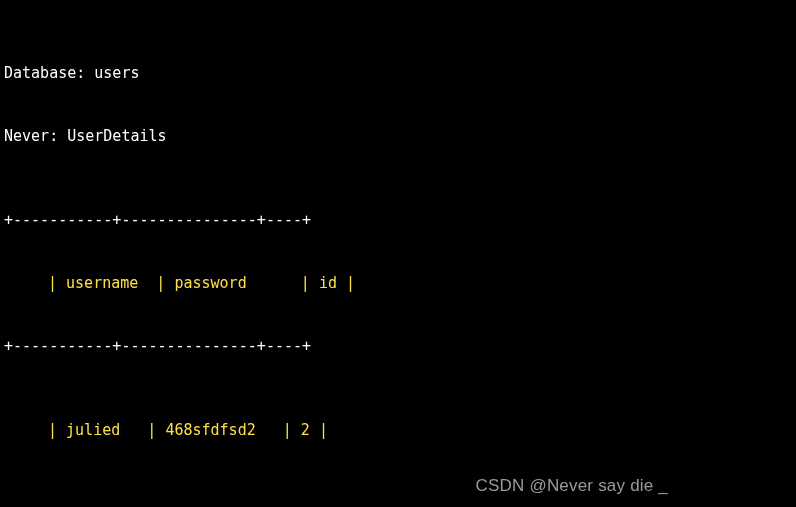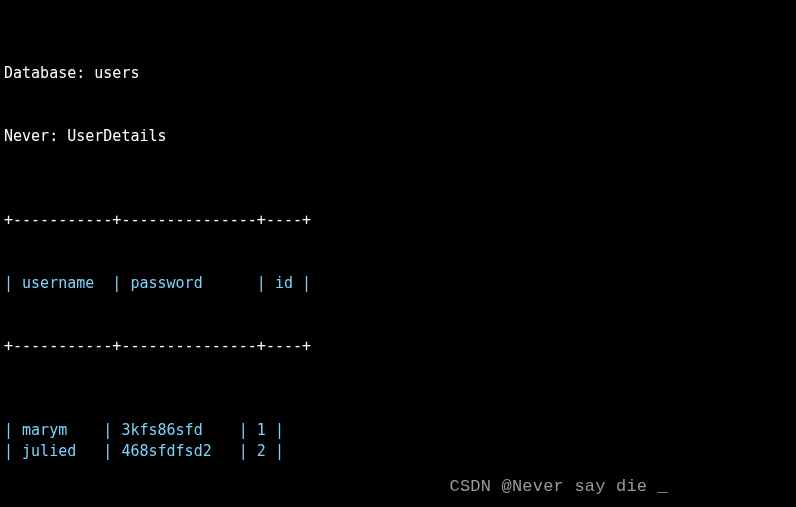--- a/index.html
+++ b/index.html
@@ -32,48 +32,49 @@
     height: 21px;
     font-family: "DejaVu Sans Mono", "Liberation Mono", monospace;
   }
   .meta-line {
     color: #ffffff;
   }
   .rule-line {
     color: #ffffff;
   }
   .row-line {
-    color: #7dd3fc;
+    color: #fde047;
+    margin-left: 44px;
   }
   #watermark {
     position: absolute;
     right: 12px;
     bottom: 11px;
-    font-family: Liberation Mono, monospace;
+    font-family: Liberation Sans, sans-serif;
     font-size: 17px;
     color: #9a9a9a;
     white-space: pre;
     letter-spacing: 0.2px;
   }
 </style>
 </head>
 <body>
 
 <div id="screen">
 
   <div id="terminal">
 
     <div class="line meta-line">Database: users</div>
     <div class="line meta-line">Never: UserDetails</div>
 
     <div class="line rule-line">+-----------+---------------+----+</div>
     <div class="line row-line">| username  | password      | id |</div>
     <div class="line rule-line">+-----------+---------------+----+</div>
 
-    <div id="table-body"><div class="line row-line">| marym    | 3kfs86sfd    | 1 |</div><div class="line row-line">| julied   | 468sfdfsd2   | 2 |</div></div>
+    <div id="table-body"><div class="line row-line">| julied   | 468sfdfsd2   | 2 |</div></div>
 
     
 
   </div>
 
   <div id="watermark">CSDN @Never say die _</div>
 
 </div>
 
 </body></html>

